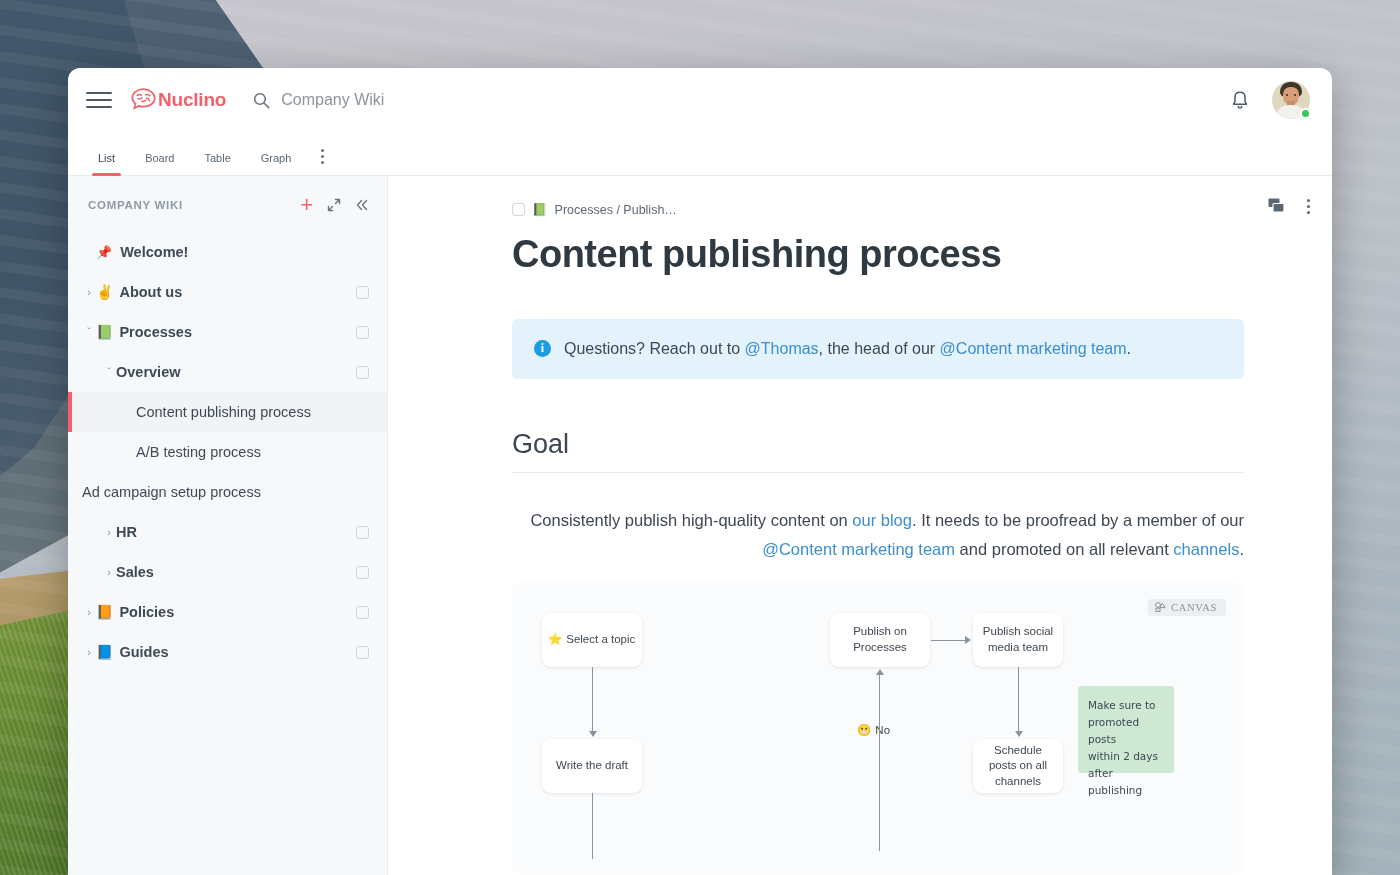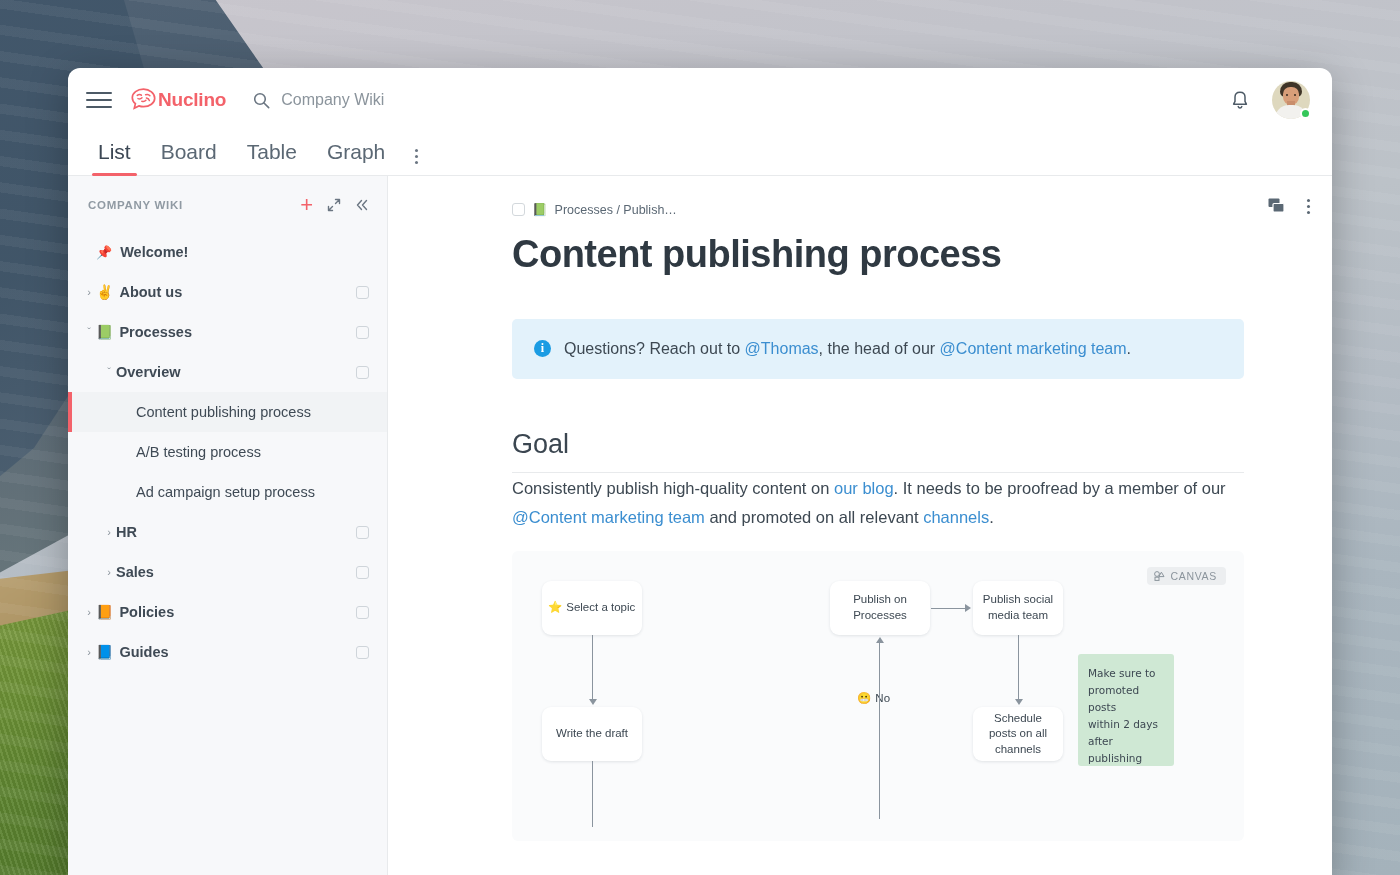--- a/index.html
+++ b/index.html
@@ -88,21 +88,21 @@
   .av-body { position: absolute; left: 3px; top: 24px; width: 32px; height: 16px;
              background: #f2f1ee; border-radius: 14px 14px 0 0; }
   .av-neck { position: absolute; left: 15px; top: 20px; width: 8px; height: 7px; background: #c98e6c; }
   .av-dot { position: absolute; right: -1px; bottom: 0px; width: 11px; height: 11px;
             background: #35c75a; border: 2px solid #fff; border-radius: 50%; }
   .saved { position: absolute; right: 22px; top: 140px; font-size: 14px; color: #63707c; }
 
   
   .tabsrow { height: 44px; display: flex; align-items: flex-end; padding: 0 22px 0 30px;
              border-bottom: 1px solid #e8eaec; position: relative; }
-  .tab { font-size: 21px; color: #5b6874; padding: 0 0 11px 0; margin-right: 30px;
+  .tab { font-size: 11px; color: #5b6874; padding: 0 0 11px 0; margin-right: 30px;
          cursor: pointer; position: relative; }
   .tab.active { color: #3c4754; }
   .tab.active::after { content: ""; position: absolute; left: -6px; right: -6px; bottom: -1px;
                        height: 3px; background: #f3626a; border-radius: 2px; }
   .tab-more { padding-bottom: 11px; cursor: pointer; display: flex; flex-direction: column;
               gap: 3px; align-items: center; }
   .tab-more i { width: 3px; height: 3px; background: #6b7682; border-radius: 50%; display: block; }
 
   
   .body { display: flex; height: calc(820px - 64px - 44px); }
@@ -141,28 +141,28 @@
                letter-spacing: -.5px; line-height: 1.15; }
   .callout { margin-top: 42px; background: #e3f2fb; border-radius: 5px;
              padding: 19px 22px; display: flex; gap: 13px; align-items: flex-start;
              font-size: 16px; color: #3d4852; line-height: 1.4; }
   .info-ic { width: 17px; height: 17px; border-radius: 50%; background: #1b9ce3; flex: none;
              margin-top: 2px; color: #fff; font-size: 12px; font-weight: bold;
              display: flex; align-items: center; justify-content: center; font-family: "Liberation Serif", serif; }
   a.lk { color: #3b8ed0; text-decoration: none; cursor: pointer; }
   h2.sec { font-size: 27px; font-weight: normal; color: #3b4650; margin-top: 50px;
            padding-bottom: 12px; border-bottom: 1px solid #e8eaec; }
-  p.para { font-size: 16.5px; color: #3d4852; line-height: 1.78; margin-top: 1px; }
+  p.para { font-size: 16.5px; color: #3d4852; line-height: 1.78; margin-top: 33px; text-align: right; }
 
   
   .canvas { margin-top: 18px; background: #fafbfc; border-radius: 6px;
             height: 290px; position: relative; overflow: hidden; }
   .canvas-badge { position: absolute; right: 18px; top: 16px; background: #eceef0;
                   border-radius: 4px; padding: 3px 9px 3px 7px; display: flex; align-items: center;
-                  gap: 5px; font-size: 10.5px; letter-spacing: .7px; color: #8b949c; cursor: pointer; }
+                  gap: 5px; font-size: 10.5px; letter-spacing: .7px; color: #8b949c; cursor: pointer; font-family: Liberation Serif, serif; }
   .cv-node { position: absolute; background: #fff; border-radius: 9px;
              box-shadow: 0 1px 3px rgba(45,60,75,.12); display: flex; align-items: center;
              justify-content: center; text-align: center; font-size: 11.5px; color: #3d4852;
              line-height: 1.35; padding: 4px 6px; cursor: pointer; }
   .cv-note { position: absolute; background: #cfe8d4; border-radius: 3px; padding: 11px 10px;
              font-size: 10.5px; color: #3d4852; line-height: 1.62;
              font-family: "DejaVu Sans", sans-serif; cursor: pointer; }
   .cv-lbl { position: absolute; font-size: 11.5px; color: #3d4852; display: flex;
             align-items: center; gap: 4px; }
   .cv-arrow { position: absolute; background: #8a949e; }
@@ -286,21 +286,21 @@
             <span class="tail"></span>
           </div>
           <div class="nav-item selected" style="padding-left: 54px;">
             <span class="caret"></span>
             <span class="lbl">Content publishing process</span>
           </div>
           <div class="nav-item" style="padding-left: 54px;">
             <span class="caret"></span>
             <span class="lbl">A/B testing process</span>
           </div>
-          <div class="nav-item" style="padding-left: 54px;">
+          <div class="nav-item" style="">
             <span class="caret"></span>
             <span class="lbl">Ad campaign setup process</span>
           </div>
           <div class="nav-item bold" style="padding-left: 34px;">
             <span class="caret">›</span>
             <span class="lbl">HR</span>
             <span class="tail"></span>
           </div>
           <div class="nav-item bold" style="padding-left: 34px;">
             <span class="caret">›</span>
@@ -368,21 +368,21 @@
           </div>
         <div class="cv-node" style="left: 30px; top: 30px; width: 100px; height: 54px;">⭐ Select a topic</div>
             <div class="cv-node" style="left: 30px; top: 156px; width: 100px; height: 54px;">Write the draft</div>
             <div class="cv-node" style="left: 318px; top: 30px; width: 100px; height: 54px;">Publish on Processes</div>
             <div class="cv-node" style="left: 461px; top: 30px; width: 90px; height: 54px;">Publish social media team</div>
             <div class="cv-node" style="left: 461px; top: 156px; width: 90px; height: 54px;">Schedule posts on all channels</div>
             <div class="cv-lbl" style="left: 345px; top: 140px;">
               <span>😬</span>
               <span>No</span>
             </div>
-            <div class="cv-note" style="left: 566px; top: 103px; width: 96px; height: 112px;">
+            <div class="cv-note" style="left: 566px; top: 103px; width: 96px; height: 87px;">
               <div>Make sure to</div>
               <div>promoted posts</div>
               <div>within 2 days</div>
               <div>after publishing</div>
             </div>
             <div class="cv-arrow" style="left: 80px; top: 84px; width: 1.4px; height: 66px;"></div>
             <div class="cv-head ah-down" style="left: 76.7px; top: 148px;"></div>
             <div class="cv-arrow" style="left: 80px; top: 210px; width: 1.4px; height: 66px;"></div>
             <div class="cv-arrow" style="left: 367px; top: 90px; width: 1.4px; height: 178px;"></div>
             <div class="cv-head ah-up" style="left: 363.7px; top: 86px;"></div>

